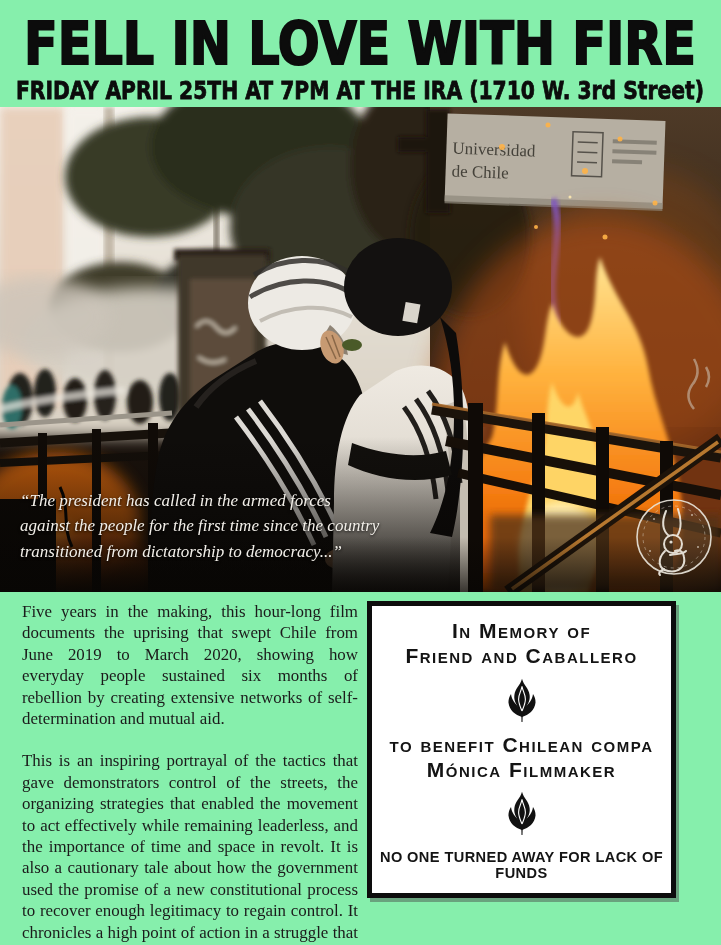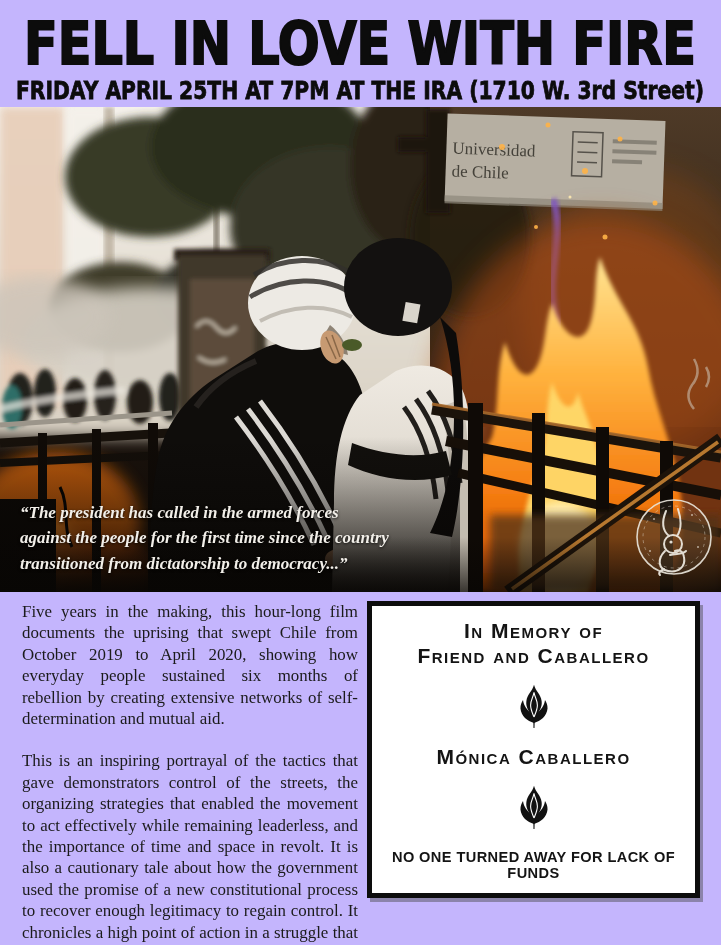--- a/index.html
+++ b/index.html
@@ -1,33 +1,33 @@
 <!DOCTYPE html>
 <html lang="en"><head>
 <meta charset="utf-8">
 <style>
   html,body{margin:0;padding:0;background:#9a9a9a;}
-  .page{position:relative;width:721px;height:945px;background:#c4b5fd;overflow:hidden;
+  .page{position:relative;width:721px;height:945px;background:#86efac;overflow:hidden;
         font-family:"Liberation Sans",sans-serif;}
   .header{padding-top:12px;}
   .header svg{display:block;}
   .photo{position:relative;width:721px;height:485px;background:#1a120c;}
   .photo svg{display:block;}
   .photo-quote{
-    position:absolute;left:20px;bottom:16px;width:430px;
-    font-family:"Liberation Serif",serif;font-style:italic;font-weight:700;
+    position:absolute;left:20px;bottom:28px;width:430px;
+    font-family:"Liberation Serif",serif;font-style:italic;font-weight:400;
     font-size:17px;line-height:1.5;color:#f2efe9;
     white-space:pre-line;text-shadow:0 1px 3px rgba(0,0,0,.9);
   }
   .main{display:flex;align-items:flex-start;gap:9px;padding:0 5px 0 22px;margin-top:9px;}
   .body-text{width:336px;font-family:"Liberation Serif",serif;font-size:16.9px;
     line-height:21.4px;color:#1b1b1b;text-align:justify;hyphens:auto;}
   .body-text p{margin:0 0 21px 0;}
   .memorial-box{
-    width:333px;height:297px;box-sizing:border-box;background:#fff;
+    width:309px;height:297px;box-sizing:border-box;background:#fff;
     border:5px solid #0d0d0d;box-shadow:3px 4px 0 rgba(70,70,70,.45);
     display:flex;flex-direction:column;align-items:center;justify-content:space-between;
     padding:12px 6px;text-align:center;
   }
   .memorial-line{
     font-family:"Liberation Sans",sans-serif;font-weight:700;font-variant:small-caps;
     font-size:21px;line-height:25px;letter-spacing:1.5px;color:#141414;
   }
   .notaflof{
     font-family:"Liberation Sans",sans-serif;font-weight:700;font-size:14.6px;
@@ -272,40 +272,41 @@
       </g>
     </svg>
 
     <div class="photo-quote">“The president has called in the armed forces
 against the people for the first time since the country
 transitioned from dictatorship to democracy...”</div>
   </div>
 
   <div class="main">
     <div class="body-text">
-      <p>Five years in the making, this hour-long film documents the uprising that swept Chile from October 2019 to April 2020, showing how everyday people sustained six months of rebellion by creating extensive networks of self-determination and mutual aid.</p>
+      <p>Five years in the making, this hour-long film documents the uprising that swept Chile from June 2019 to March 2020, showing how everyday people sustained six months of rebellion by creating extensive networks of self-determination and mutual aid.</p>
       <p>This is an inspiring portrayal of the tactics that gave demonstrators control of the streets, the organizing strategies that enabled the movement to act effectively while remaining leaderless, and the importance of time and space in revolt. It is also a cautionary tale about how the government used the promise of a new constitutional process to recover enough legitimacy to regain control. It chronicles a high point of action in a struggle that continues today.</p>
     </div>
 
     <div class="memorial-box">
       <div>
         <div class="memorial-line">In Memory of</div>
         <div class="memorial-line">Friend and Caballero</div>
       </div>
 
       <svg class="flame-icon" viewBox="0 0 40 52">
         <path fill="#111" d="M20 1 C22 9 28 12 29 20 C30 27 26 32 24 36 C23 39 22 42 20 46 C18 42 17 39 16 36 C14 32 10 27 11 20 C12 12 18 9 20 1 Z"></path>
         <path fill="#111" d="M20 46 C12 44 5 38 4 29 C4 25 5 22 7 19 C8 26 12 31 17 35 C19 37 20 40 20 46 Z"></path>
         <path fill="#111" d="M20 46 C28 44 35 38 36 29 C36 25 35 22 33 19 C32 26 28 31 23 35 C21 37 20 40 20 46 Z"></path>
         <path stroke="#fff" fill="none" stroke-width="1.3" d="M20 10 C21 16 24 19 24 25 C24 30 22 34 20 39 M20 39 C18 34 16 30 16 25 C16 19 19 16 20 10"></path>
         <path fill="#111" d="M19.2 44 L20.8 44 L20.6 52 L19.4 52 Z"></path>
       </svg>
 
       <div>
-        <div class="memorial-line">Mónica Caballero</div>
+        <div class="memorial-line">to benefit Chilean compa</div>
+        <div class="memorial-line">Mónica Filmmaker</div>
       </div>
 
       <svg class="flame-icon" viewBox="0 0 40 52">
         <path fill="#111" d="M20 1 C22 9 28 12 29 20 C30 27 26 32 24 36 C23 39 22 42 20 46 C18 42 17 39 16 36 C14 32 10 27 11 20 C12 12 18 9 20 1 Z"></path>
         <path fill="#111" d="M20 46 C12 44 5 38 4 29 C4 25 5 22 7 19 C8 26 12 31 17 35 C19 37 20 40 20 46 Z"></path>
         <path fill="#111" d="M20 46 C28 44 35 38 36 29 C36 25 35 22 33 19 C32 26 28 31 23 35 C21 37 20 40 20 46 Z"></path>
         <path stroke="#fff" fill="none" stroke-width="1.3" d="M20 10 C21 16 24 19 24 25 C24 30 22 34 20 39 M20 39 C18 34 16 30 16 25 C16 19 19 16 20 10"></path>
         <path fill="#111" d="M19.2 44 L20.8 44 L20.6 52 L19.4 52 Z"></path>
       </svg>
 

